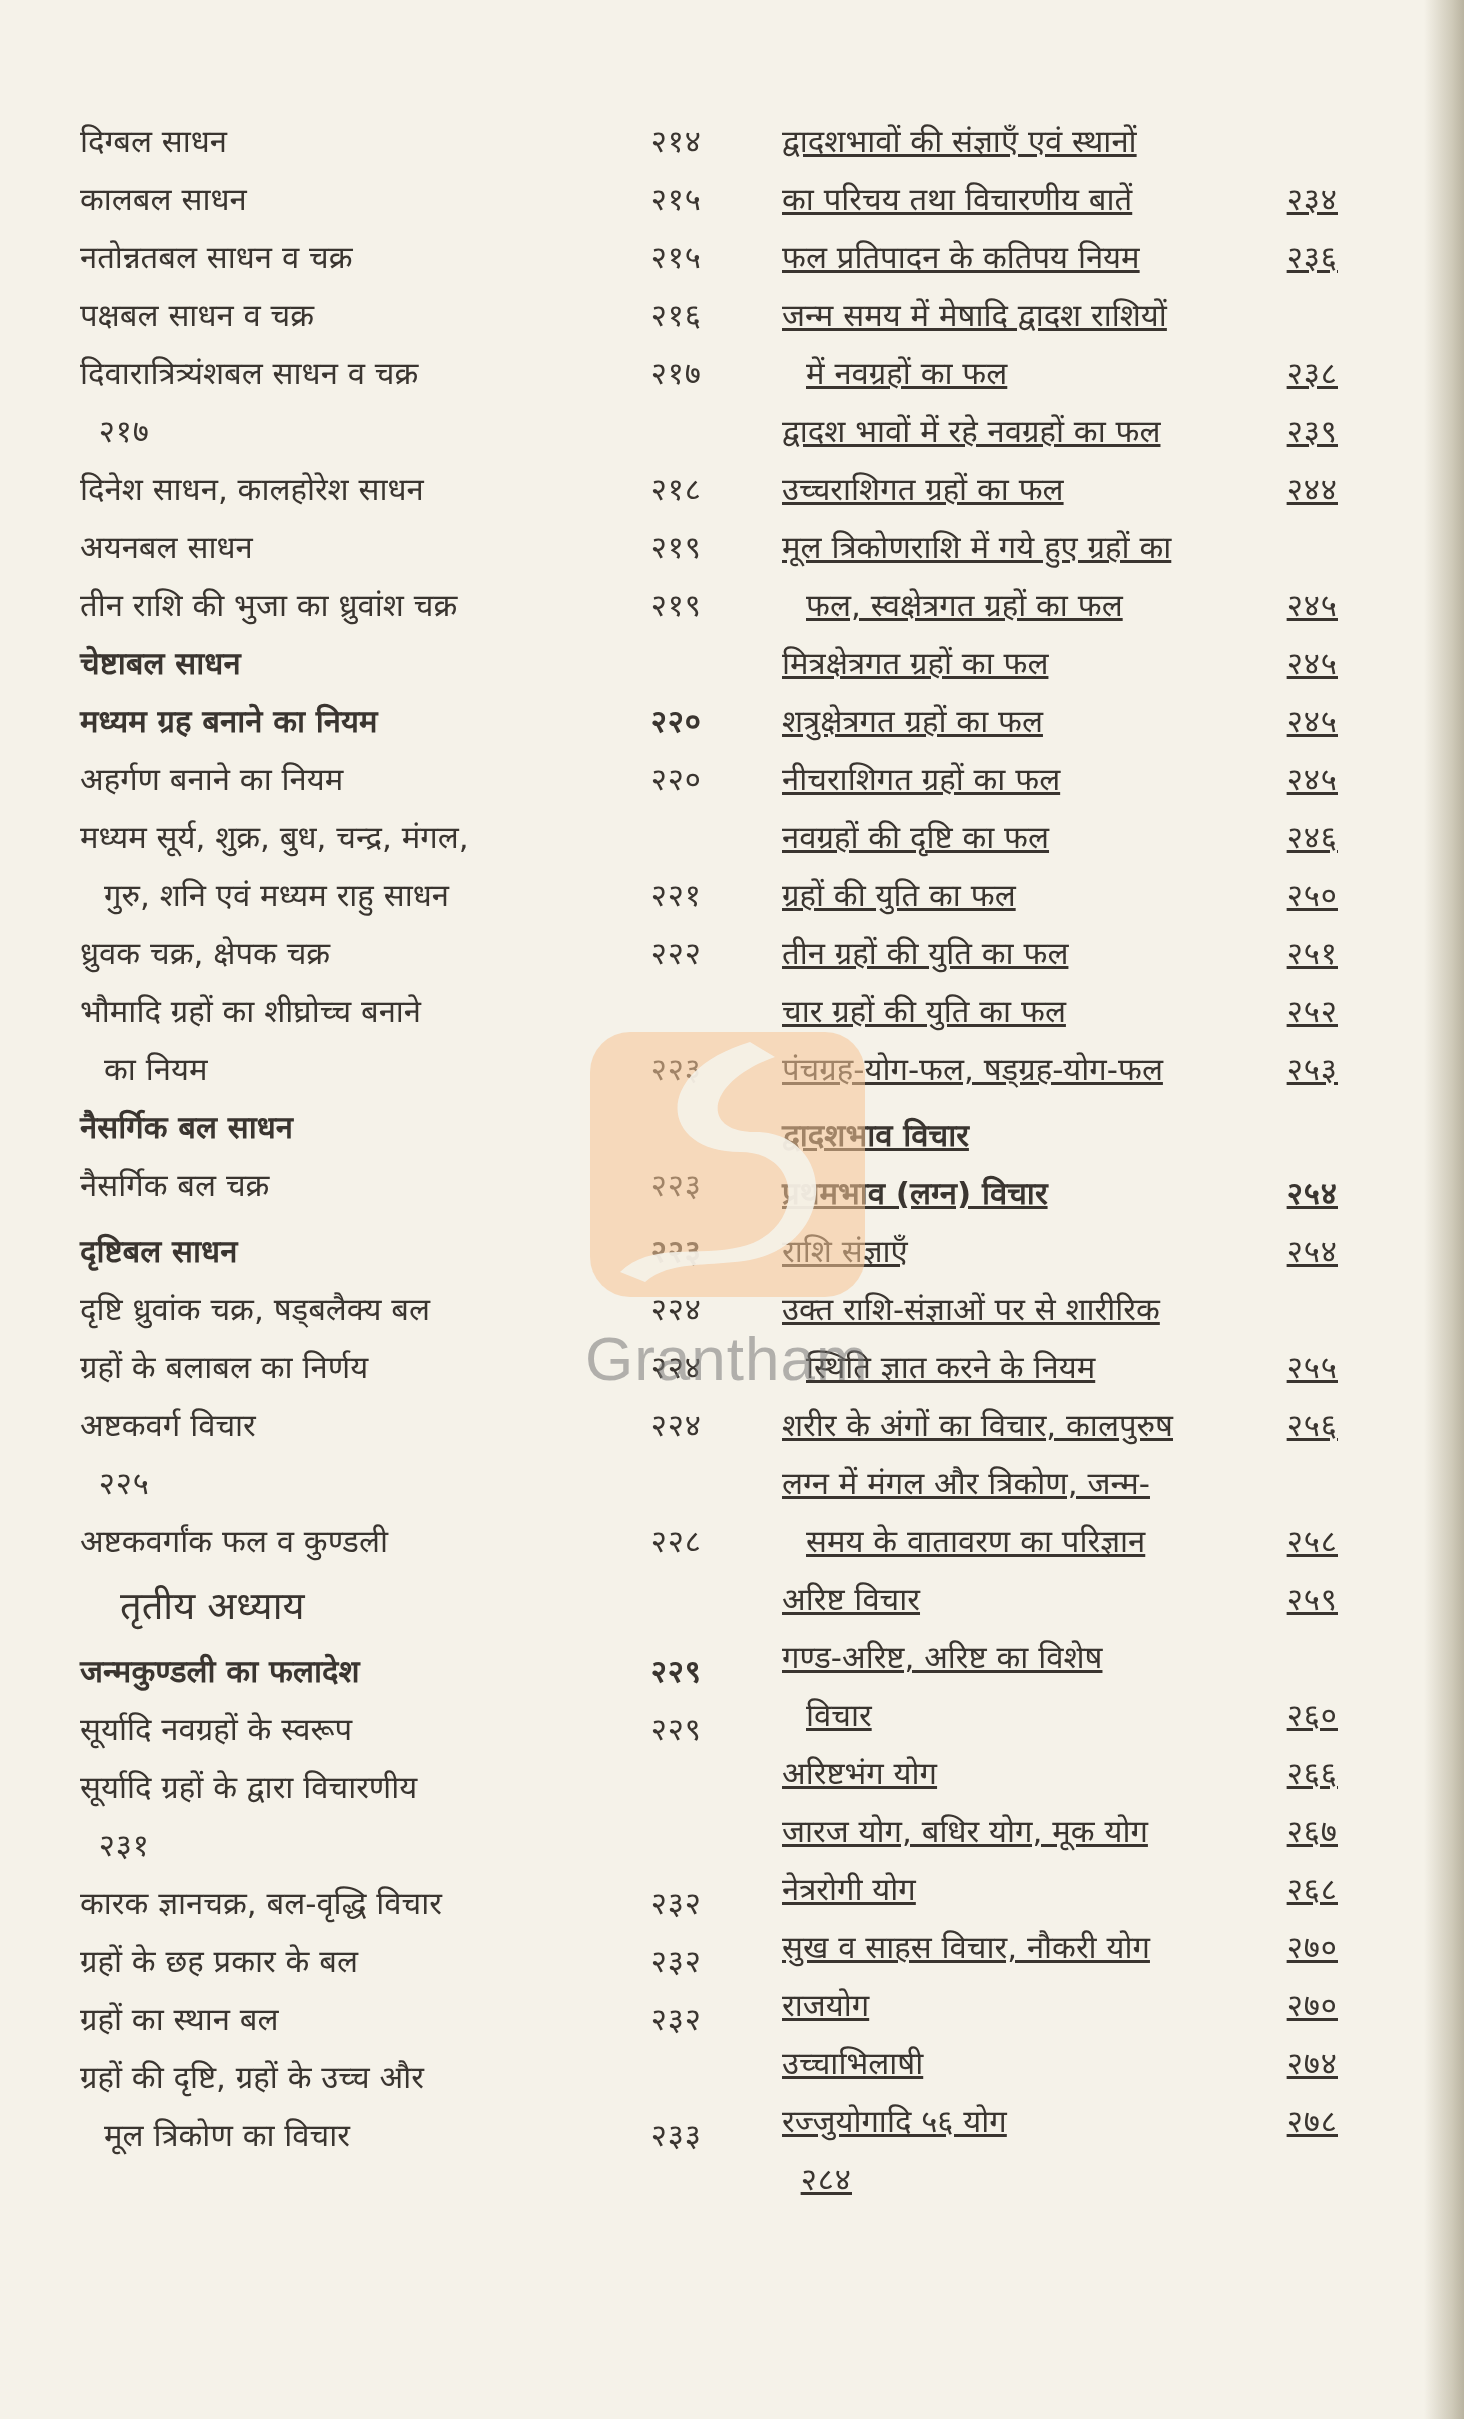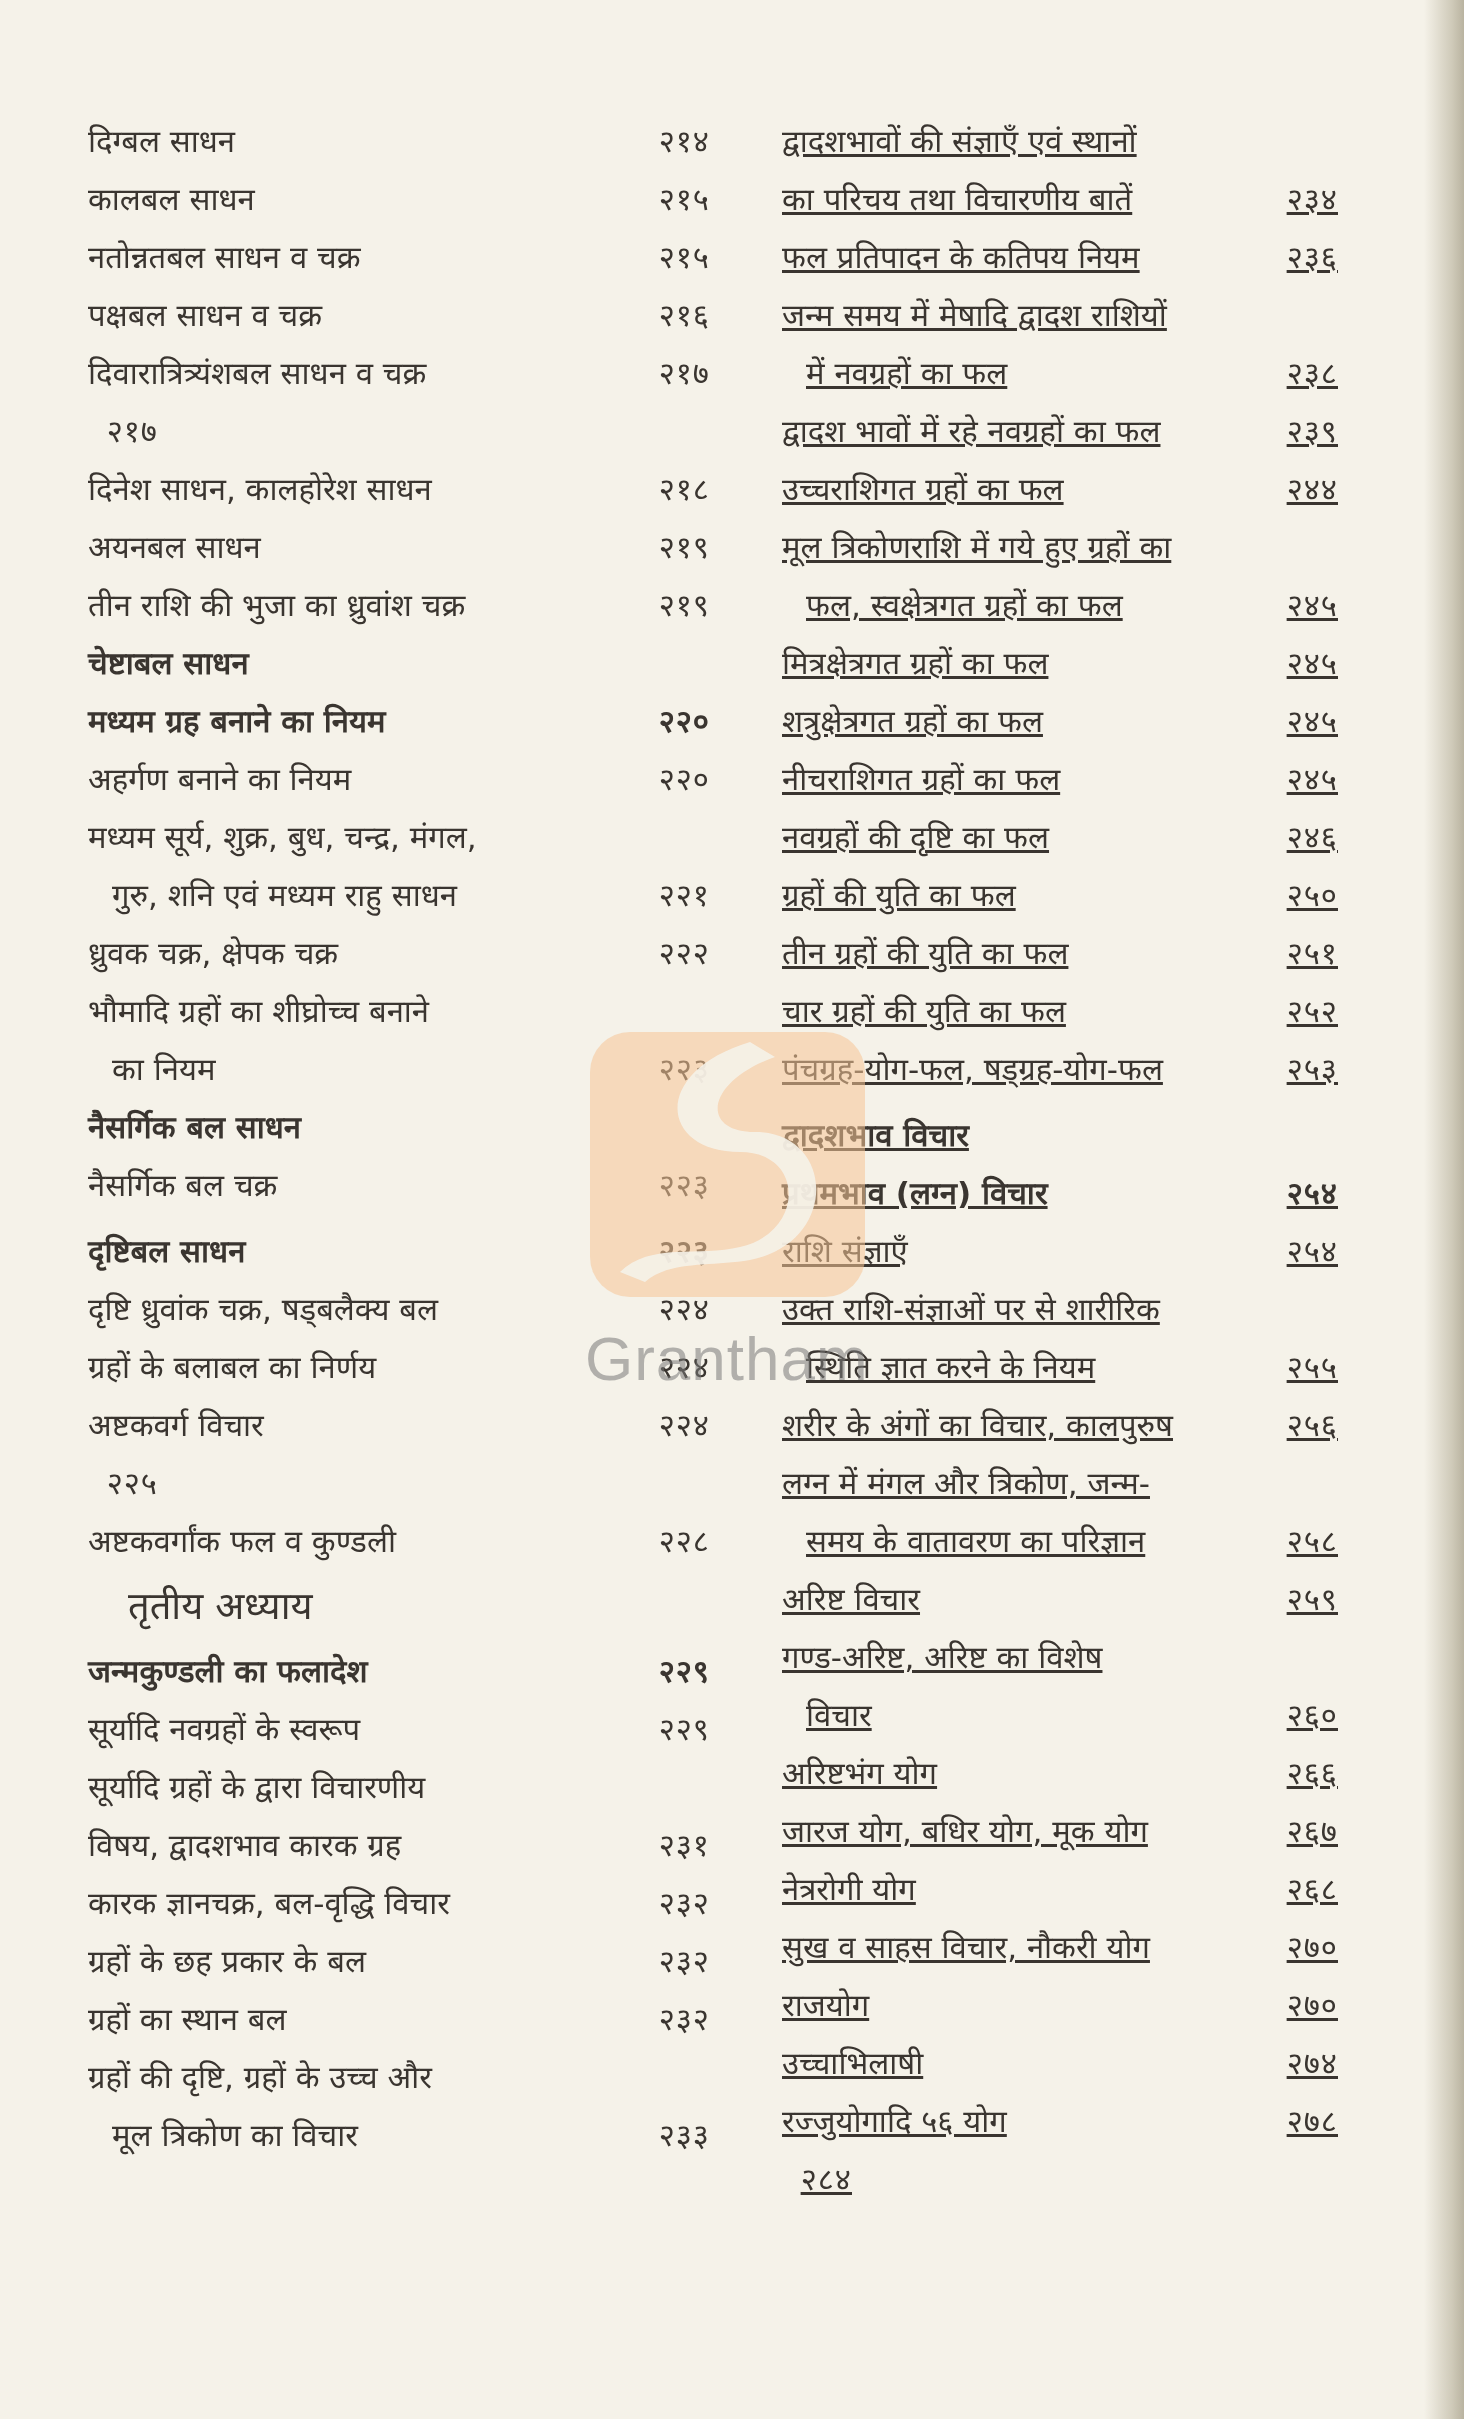--- a/index.html
+++ b/index.html
@@ -7,21 +7,21 @@
       width: 1464px; height: 2419px; position: relative; overflow: hidden;
       background: #f5f2e9;
       font-family: "DejaVu Sans", "Liberation Sans", sans-serif;
       color: #3a3530;
     }
     .page-shadow {
       position: absolute; top: 0; right: 0; width: 40px; height: 100%;
       background: linear-gradient(to right, rgba(245,242,233,0), #cfcab9 70%, #b9b3a0);
     }
     .column { position: absolute; top: 112px; }
-    .col-left { left: 88px; width: 622px; }
+    .col-left { left: 80px; width: 622px; }
     .col-right { left: 782px; width: 556px; text-decoration: underline; }
     .entry {
       display: flex; justify-content: space-between; align-items: flex-end;
       font-size: 31px; line-height: 58px; height: 58px; white-space: nowrap;
     }
     .entry .title { flex: 1; overflow: visible; }
     .entry .page { min-width: 70px; text-align: right; letter-spacing: 1px; }
     .entry.indent .title { padding-left: 24px; }
     .entry.bold { font-weight: bold; }
     .entry.gap-before { margin-top: 8px; }
@@ -152,21 +152,20 @@
     </div>
     <div class="entry">
       <span class="title">सूर्यादि नवग्रहों के स्वरूप</span>
       <span class="page">२२९</span>
     </div>
     <div class="entry">
       <span class="title">सूर्यादि ग्रहों के द्वारा विचारणीय</span>
       <span class="page"></span>
     </div>
     <div class="entry">
-      <span class="title">विषय, द्वादशभाव कारक ग्रह</span>
       <span class="page">२३१</span>
     </div>
     <div class="entry">
       <span class="title">कारक ज्ञानचक्र, बल-वृद्धि विचार</span>
       <span class="page">२३२</span>
     </div>
     <div class="entry">
       <span class="title">ग्रहों के छह प्रकार के बल</span>
       <span class="page">२३२</span>
     </div>

